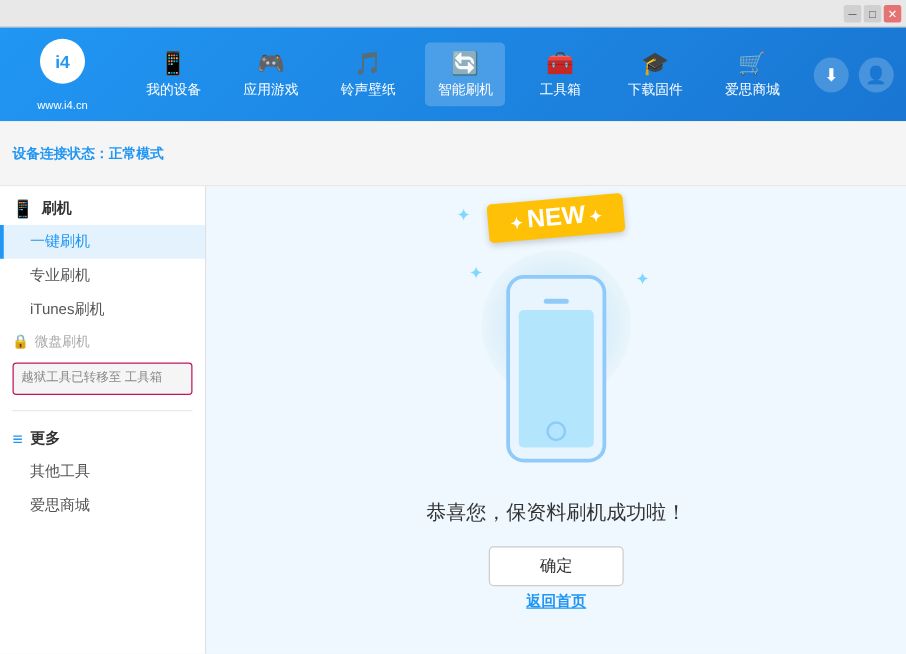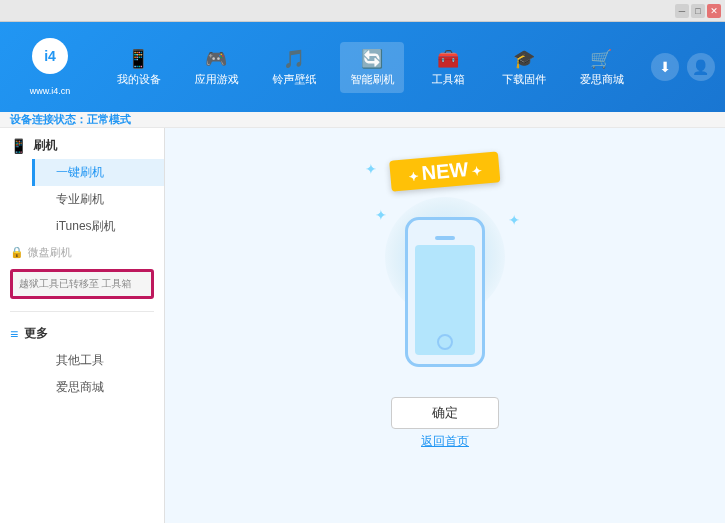--- a/index.html
+++ b/index.html
@@ -21,21 +21,21 @@
       margin-left: 2px;
       display: inline-flex; align-items: center; justify-content: center;
       font-size: 9px; color: #555;
       background: #d0d0d0;
       cursor: pointer;
     }
     .title-bar-btn.close { background: #e57373; color: #fff; }
 
     
     .header {
-      height: 90px;
+      height: 75px;
       background: linear-gradient(135deg, #2196f3, #1976d2);
       display: flex;
       align-items: center;
       padding: 0 10px;
     }
     .logo {
       width: 80px;
       display: flex;
       flex-direction: column;
       align-items: center;
@@ -102,21 +102,21 @@
 
     
     .sidebar {
       width: 165px;
       background: #fff;
       border-right: 1px solid #e0e0e0;
       padding: 0;
       overflow-y: auto;
     }
     .status-bar {
-      padding: 0 10px;
+      padding: 18px 10px;
       font-size: 11px;
       color: #666;
       background: #f5f5f5;
       border-bottom: 1px solid #e8e8e8;
     }
     .status-bar span { color: #2196f3; font-weight: bold; }
     .sidebar-section {
       padding: 4px 0;
     }
     .sidebar-group-label {
@@ -130,43 +130,41 @@
     .sidebar-group-label .s-icon {
       margin-right: 6px;
       color: #2196f3;
       font-size: 14px;
     }
     .sidebar-item {
       padding: 5px 10px 5px 24px;
       font-size: 12px;
       color: #555;
       cursor: pointer;
-      margin-left: 32px;
     }
     .sidebar-item.active {
       background: #e3f2fd;
       color: #2196f3;
       border-left: 3px solid #2196f3;
       padding-left: 21px;
     }
     .sidebar-divider {
       height: 1px;
       background: #e8e8e8;
       margin: 4px 10px;
     }
     .sidebar-note {
       margin: 4px 10px;
       background: #f5f5f5;
-      border: 3px solid #be185d;
+      border: 1px solid #be185d;
       border-radius: 3px;
       padding: 5px 6px;
       font-size: 10px;
       color: #888;
       line-height: 1.4;
-      font-family: Liberation Serif, serif;
     }
     .sidebar-lock {
       display: flex;
       align-items: center;
       padding: 5px 10px;
       font-size: 11px;
       color: #aaa;
     }
     .sidebar-lock .lock-icon { margin-right: 4px; }
 
@@ -271,20 +269,21 @@
       font-size: 13px;
       color: #333;
       cursor: pointer;
       margin-bottom: 4px;
     }
     .back-link {
       font-size: 12px;
       color: #2196f3;
       cursor: pointer;
       text-decoration: underline;
+      font-weight: bold;
     }
 
     
     .bottom-combined {
       height: 50px;
       display: flex;
     }
     .bottom-sidebar-area {
       width: 165px;
       background: #fff;
@@ -422,20 +421,21 @@
           <div class="phone-speaker"></div>
           <div class="phone-screen"></div>
           <div class="phone-home"></div>
         </div>
         <span class="sparkle s1">✦</span>
         <span class="sparkle s2">✦</span>
         <span class="sparkle s3">✦</span>
         <div class="new-banner">NEW</div>
       </div>
     </div>
+    <div class="success-text">恭喜您，保资料刷机成功啦！</div>
     <button class="confirm-btn">确定</button>
     <a class="back-link">返回首页</a>
   </div>
 </div>
 
 <div class="bottom-combined">
   <div class="bottom-sidebar-area">
     
     
     

